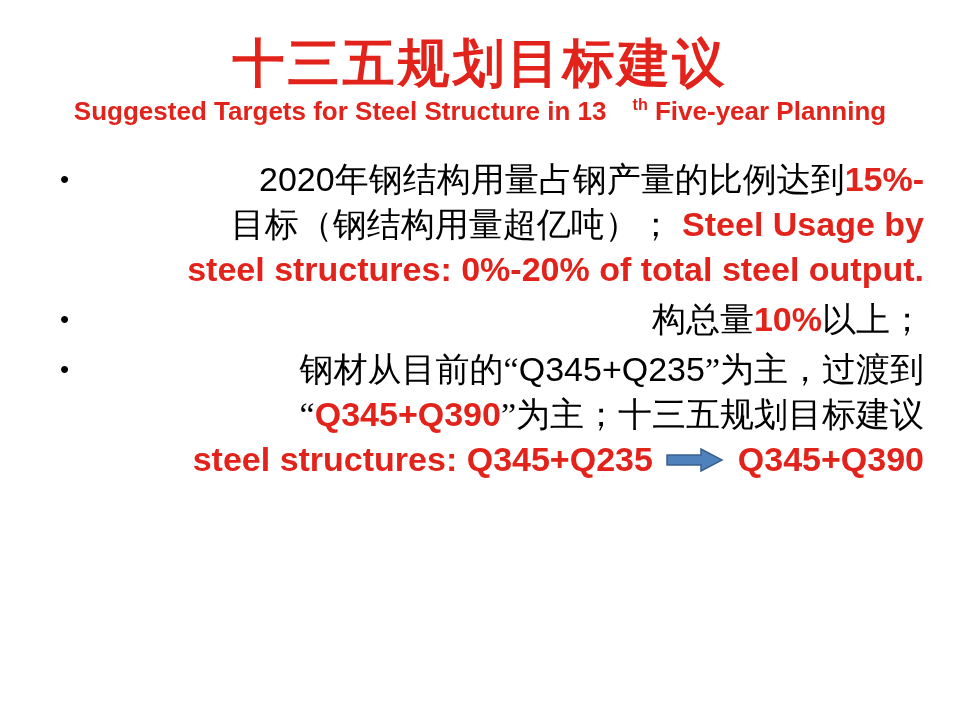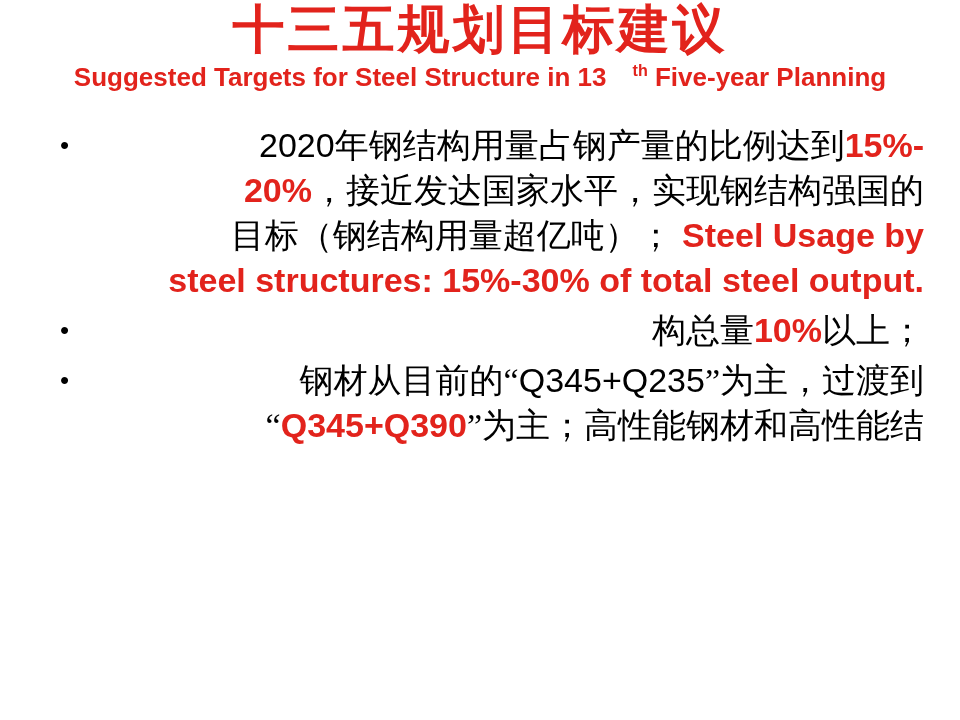--- a/index.html
+++ b/index.html
@@ -8,20 +8,21 @@
     position:relative;
     width:960px;height:720px;
     margin:0 auto;
     background:var(--background,#fff);
     overflow:hidden;
     font-family:"Liberation Serif","DejaVu Serif",serif;
     color:var(--text,#000);
   }
   .title{
     text-align:center;
+    padding-top:34px;
     font-size:52px;
     font-weight:700;
     line-height:1.15;
     letter-spacing:3px;
     color:var(--red,#e2231c);
   }
   .subtitle{
     text-align:center;
     margin-top:2px;
     font-size:26px;
@@ -80,35 +81,37 @@
   <div class="title">十三五规划目标建议</div>
 
   <div class="subtitle"><span>Suggested Targets for Steel Structure in 13</span><sup>th</sup><span> Five-year Planning</span></div>
 
   <div class="body">
 
     <div class="bullet">
       <span class="marker">•</span>
       <div class="content">
         <div class="line"><span class="en">2020</span><span>年钢结构用量占钢产量的比例达到</span><span class="red">15%-</span></div>
-        <div class="line"><span class="red">20%</span><span>，接近发达国家水平，实现钢结构强国的</span></div>
         <div class="line"><span>目标（钢结构用量超亿吨）；</span><span class="red"> Steel Usage by</span></div>
-        <div class="line"><span class="red">steel structures: 15%-30% of total steel output.</span></div>
+        <div class="line"><span class="red">steel structures: 0%-20% of total steel output.</span></div>
       </div>
     </div>
 
     <div class="bullet">
       <span class="marker">•</span>
       <div class="content">
         <div class="line"><span>构总量</span><span class="red">10%</span><span>以上；</span></div>
       </div>
     </div>
 
     <div class="bullet">
       <span class="marker">•</span>
       <div class="content">
         <div class="line"><span>钢材从目前的“</span><span class="en">Q345+Q235</span><span>”为主，过渡到</span></div>
-        <div class="line"><span>“</span><span class="red">Q345+Q390</span><span>”为主；高性能钢材和高性能结</span></div>
+        <div class="line"><span>“</span><span class="red">Q345+Q390</span><span>”为主；十三五规划目标建议</span></div>
+        <div class="line"><span class="red">steel structures: Q345+Q235 </span><svg class="arrow-icon" width="58" height="26" viewBox="0 0 58 26">
+              <polygon points="1,8 35,8 35,2 56,13 35,24 35,18 1,18" style="fill:var(--arrow-fill,#4f81bd);stroke:var(--arrow-stroke,#38618f);stroke-width:1.5"></polygon>
+            </svg><span class="red"> Q345+Q390</span></div>
       </div>
     </div>
 
   </div>
 </div>
 
 </body></html>

